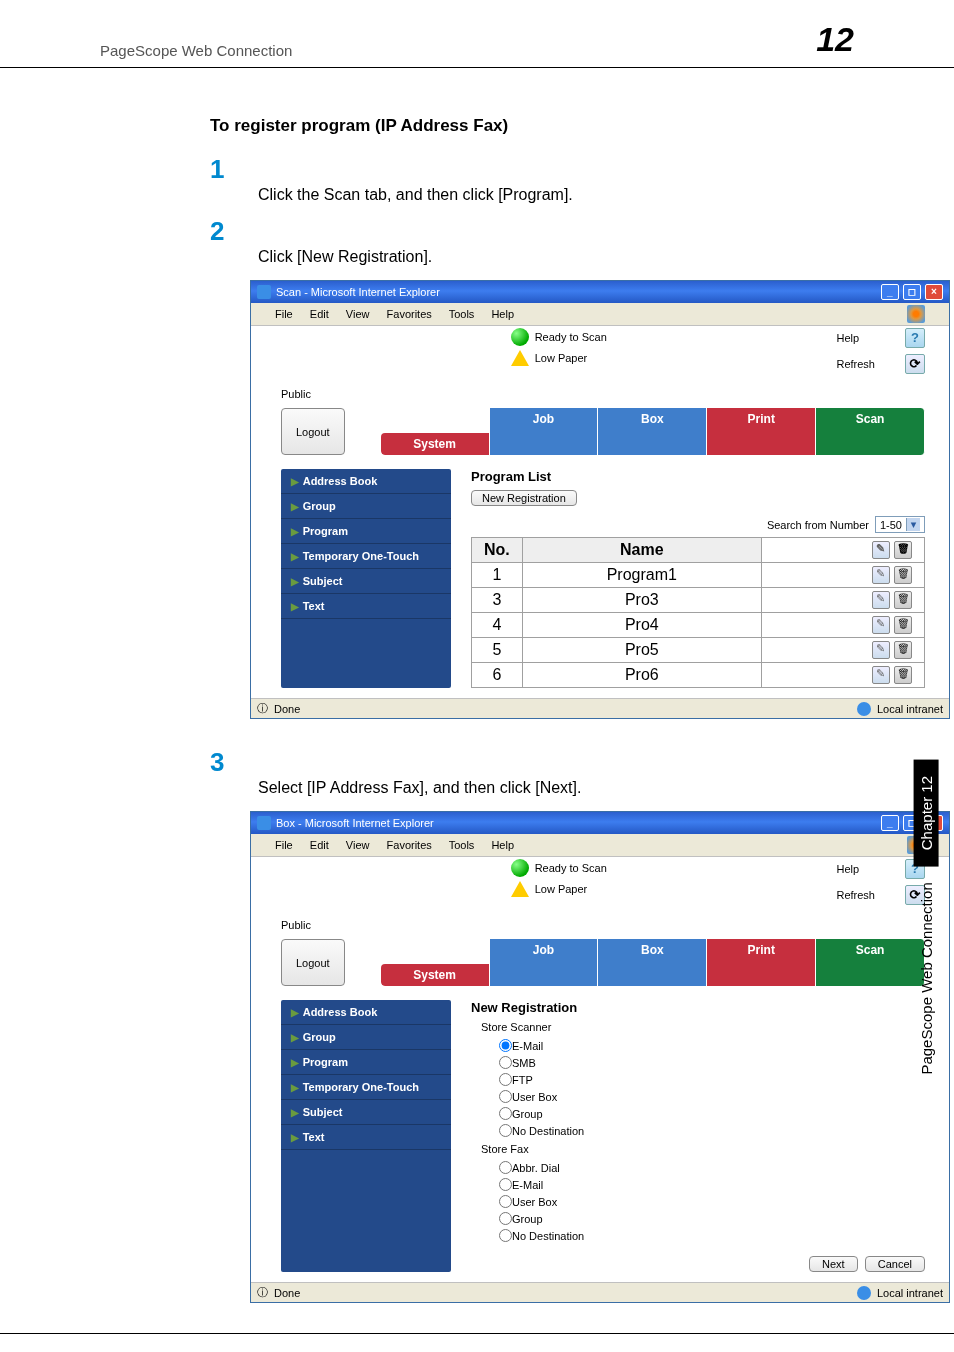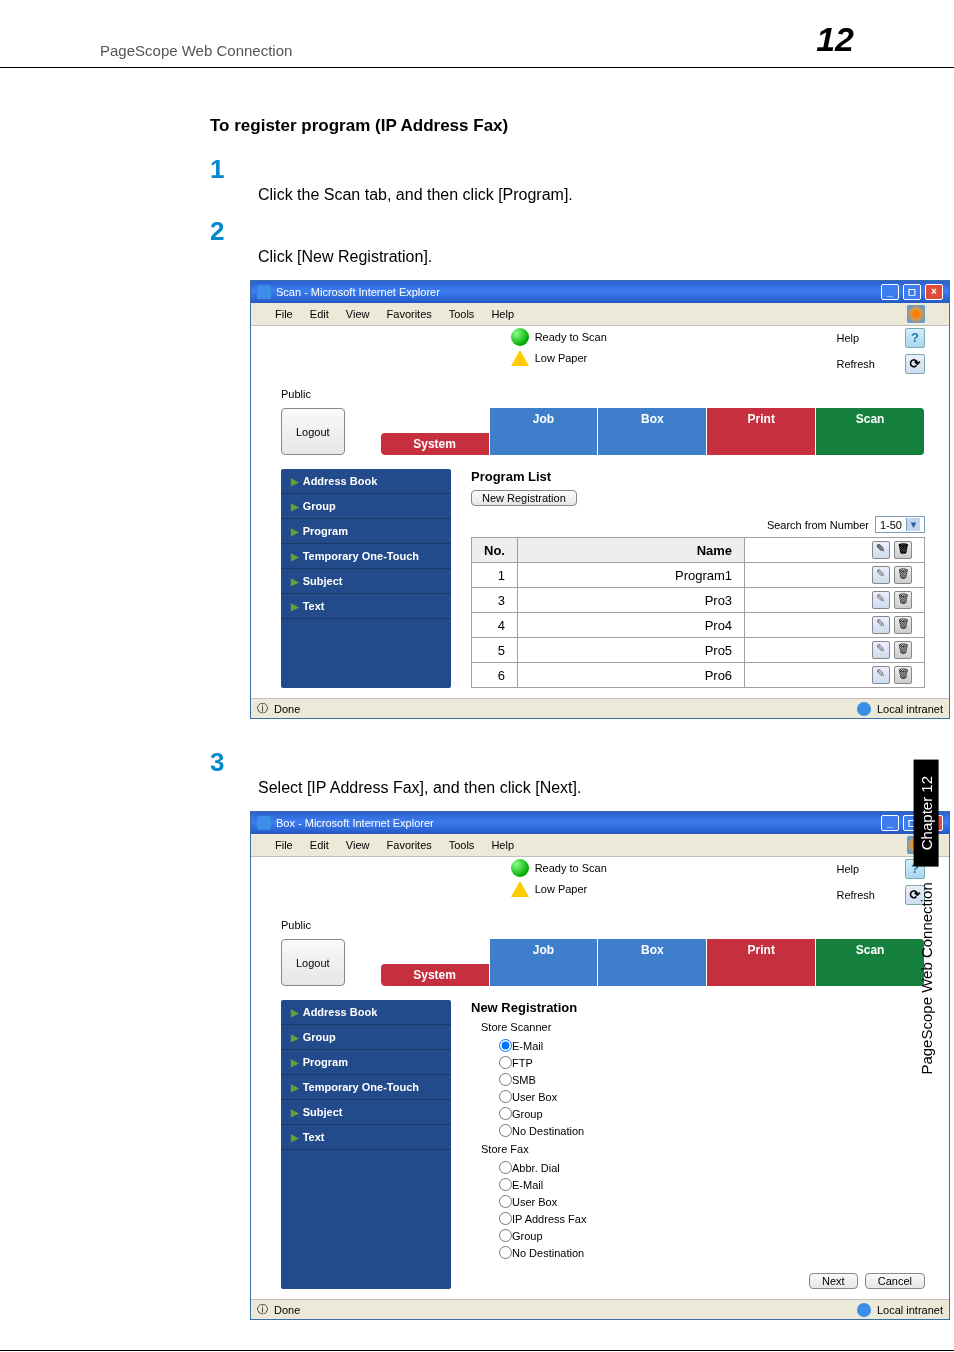--- a/index.html
+++ b/index.html
@@ -201,22 +201,22 @@
   }
   .select-box {
     border:1px solid #7f9db9; padding:1px 4px; display:inline-flex; align-items:center; gap:4px;
     background:#fff;
   }
   .select-box .dd { background:#c2d5ef; border-left:1px solid #7f9db9; width:14px; text-align:center; color:#2a5aa0;}
   .prog-table { width:100%; border-collapse: collapse; }
   .prog-table th, .prog-table td {
     border: 1px solid #a0a0a0;
     padding: 3px 12px;
-    font-size: 13px;
-    text-align: right;
+    font-size: 16px;
+    text-align: center;
     background:#fff;
   }
   .prog-table th { background:#eee; font-weight:bold; }
   .ico-edit {
     display:inline-block; width:18px; height:18px;
     background:linear-gradient(#eef,#cde); border:1px solid #888; border-radius:2px;
     position:relative;
   }
   .ico-edit::after{ content:"✎"; font-size:11px; position:absolute; left:3px; top:0; color:#666;}
   .ico-del {
@@ -570,25 +570,25 @@
           <div class="main-pane">
             <div class="section-head">New Registration</div>
             <div class="reg-form">
               <div class="grp-head">Store Scanner</div>
               <div class="radio-row">
                   <input type="radio" name="g1" checked="" style="">
                   <span>E-Mail</span>
                 </div>
               <div class="radio-row">
                   <input type="radio" name="g1" style="">
+                  <span>SMB</span>
+                </div>
+              <div class="radio-row">
+                  <input type="radio" name="g1" style="">
                   <span>FTP</span>
-                </div>
-              <div class="radio-row">
-                  <input type="radio" name="g1" style="">
-                  <span>SMB</span>
                 </div>
               <div class="radio-row">
                   <input type="radio" name="g1" style="">
                   <span>User Box</span>
                 </div>
               <div class="radio-row">
                   <input type="radio" name="g1" style="">
                   <span>Group</span>
                 </div>
               <div class="radio-row">
@@ -601,24 +601,20 @@
                   <input type="radio" name="g2" style="">
                   <span>Abbr. Dial</span>
                 </div>
               <div class="radio-row">
                   <input type="radio" name="g2" style="">
                   <span>E-Mail</span>
                 </div>
               <div class="radio-row">
                   <input type="radio" name="g2" style="">
                   <span>User Box</span>
-                </div>
-              <div class="radio-row">
-                  <input type="radio" name="g2" style="">
-                  <span>IP Address Fax</span>
                 </div>
               <div class="radio-row">
                   <input type="radio" name="g2" style="">
                   <span>Group</span>
                 </div>
               <div class="radio-row">
                   <input type="radio" name="g2" style="">
                   <span>No Destination</span>
                 </div>
             </div>

